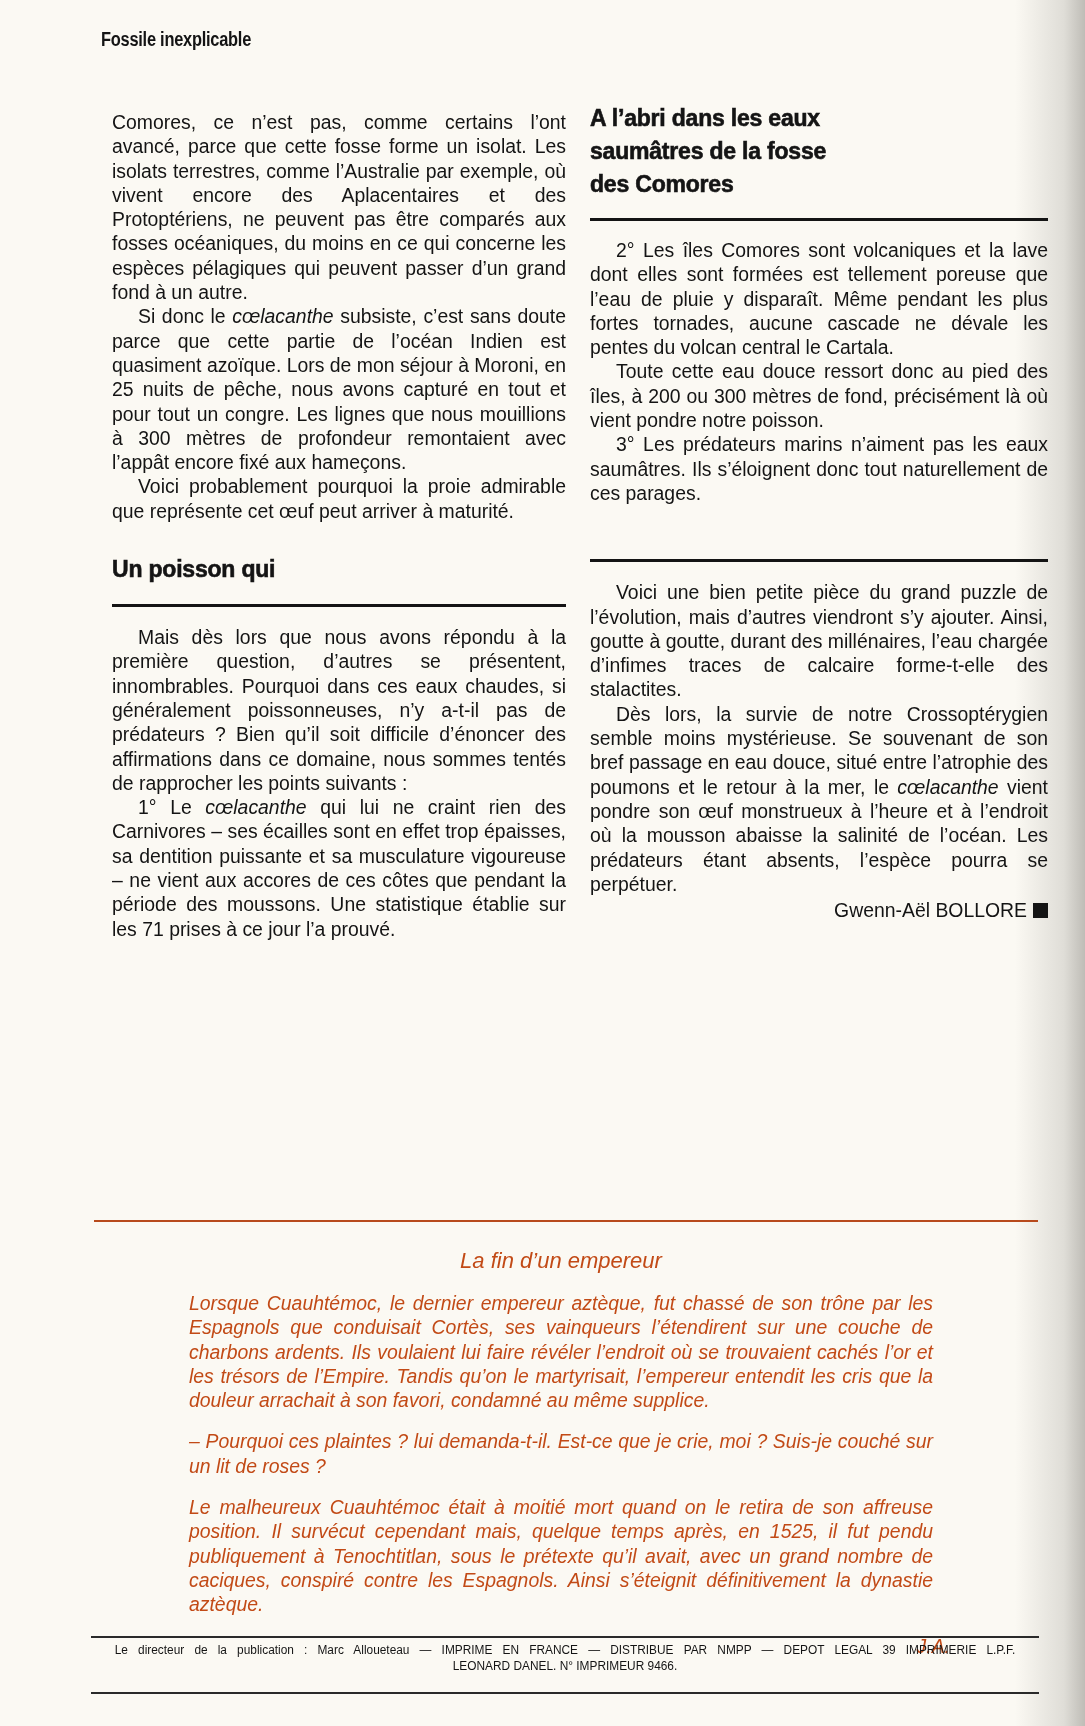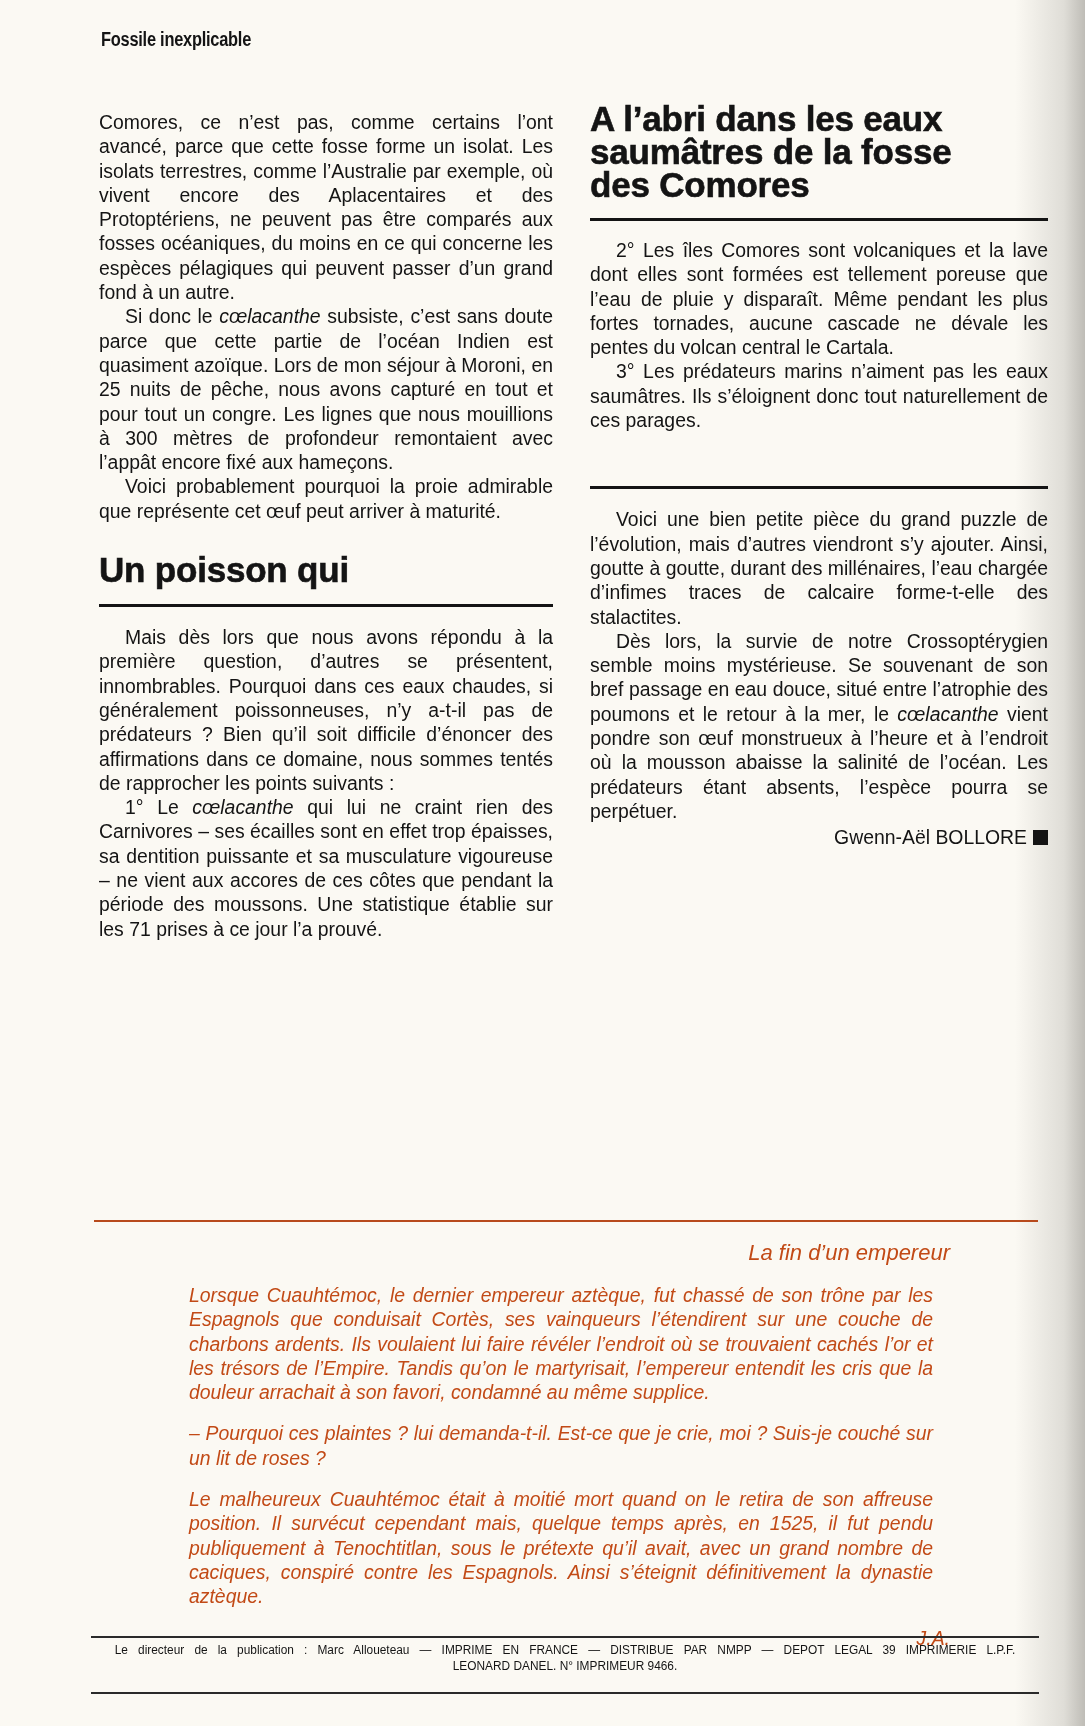--- a/index.html
+++ b/index.html
@@ -18,31 +18,31 @@
     .running-head {
       position: absolute; left: 101px; top: 28px;
       font-family: "Liberation Sans", sans-serif;
       font-weight: bold; font-size: 20px; letter-spacing: -0.3px;
       transform: scaleX(0.82); transform-origin: left top;
     }
     .col {
       position: absolute; width: 454px;
       font-size: 19.4px; line-height: 24.3px;
     }
-    .col-left { left: 99px; top: 110px; }
+    .col-left { left: 112px; top: 110px; }
     .col-right { left: 590px; top: 110px; width: 458px; }
     .col p {
       margin: 0; text-align: justify; text-indent: 26px;
       hyphens: manual;
     }
     .col p.no-indent { text-indent: 0; }
     .col em { font-style: italic; }
     h2.section-title {
       margin: 0; font-family: "Liberation Sans", sans-serif;
-      font-weight: 900; font-size: 35px; line-height: 33px;
+      font-weight: 900; font-size: 23px; line-height: 33px;
       letter-spacing: -0.2px;
       -webkit-text-stroke: 0.6px #141414;
     }
     .rule {
       height: 3px; background: #141414; margin: 0;
     }
     .signature { text-align: right; margin-top: 2px; }
     .signature .square {
       display: inline-block; width: 15px; height: 15px; background: #141414;
       margin-left: 6px; vertical-align: -1px;
@@ -50,21 +50,21 @@
     .box-rule {
       position: absolute; left: 94px; width: 944px; height: 1.5px;
       background: #b84a1c;
     }
     .box {
       position: absolute; left: 172px; top: 1232px; width: 778px;
       color: #c24a16; font-style: italic;
       font-size: 19.4px; line-height: 24.3px;
     }
     .box h3 {
-      margin: 8px 0 6px 0; text-align: right; font-weight: normal;
+      margin: 16px 0 6px 0; text-align: center; font-weight: normal;
       font-style: italic; font-size: 22px; line-height: 26px;
     }
     .box p { margin: 17px; text-align: justify; }
     .box .initials { text-align: right; margin-top: 4px; }
     .footer-rule {
       position: absolute; left: 91px; width: 948px; height: 2px; background: #2a2a2a;
     }
     .footer {
       position: absolute; left: 91px; top: 1642px; width: 948px;
       font-size: 12.5px; line-height: 16px; text-align: center;
@@ -100,20 +100,21 @@
 <div class="col col-right">
   <h2 class="section-title" style="margin-top:-8px">
     <span>A l’abri dans les eaux</span><br>
     <span>saumâtres de la fosse</span><br>
     <span>des Comores</span>
   </h2>
   <div style="height:17px"></div>
   <div class="rule"></div>
   <div style="height:17px"></div>
   <p>2°  Les îles Comores sont volcaniques et la lave dont elles sont formées est tellement poreuse que l’eau de pluie y disparaît. Même pendant les plus fortes tornades, aucune cascade ne dévale les pentes du volcan central le Cartala.</p>
+  <p>Toute cette eau douce ressort donc au pied des îles, à 200 ou 300 mètres de fond, précisément là où vient pondre notre poisson.</p>
   <p>3° Les prédateurs marins n’aiment pas les eaux saumâtres. Ils s’éloignent donc tout naturellement de ces parages.</p>
 
   <div style="height:38px"></div>
   <div style="height:16px"></div>
   <div class="rule"></div>
   <div style="height:18px"></div>
   <p>Voici une bien petite pièce du grand puzzle de l’évolution, mais d’autres viendront s’y ajouter. Ainsi, goutte à goutte, durant des millénaires, l’eau chargée d’infimes traces de calcaire forme-t-elle des stalactites.</p>
   <p><span>Dès lors, la survie de notre Crossoptérygien semble moins mystérieuse. Se souvenant de son bref passage en eau douce, situé entre l’atrophie des poumons et le retour à la mer, le </span><em>cœlacanthe</em><span> vient pondre son œuf monstrueux à l’heure et à l’endroit où la mousson abaisse la salinité de l’océan. Les prédateurs étant absents, l’espèce pourra se perpétuer.</span></p>
   <div class="signature"><span>Gwenn-Aël BOLLORE</span><span class="square"></span></div>
 </div>

